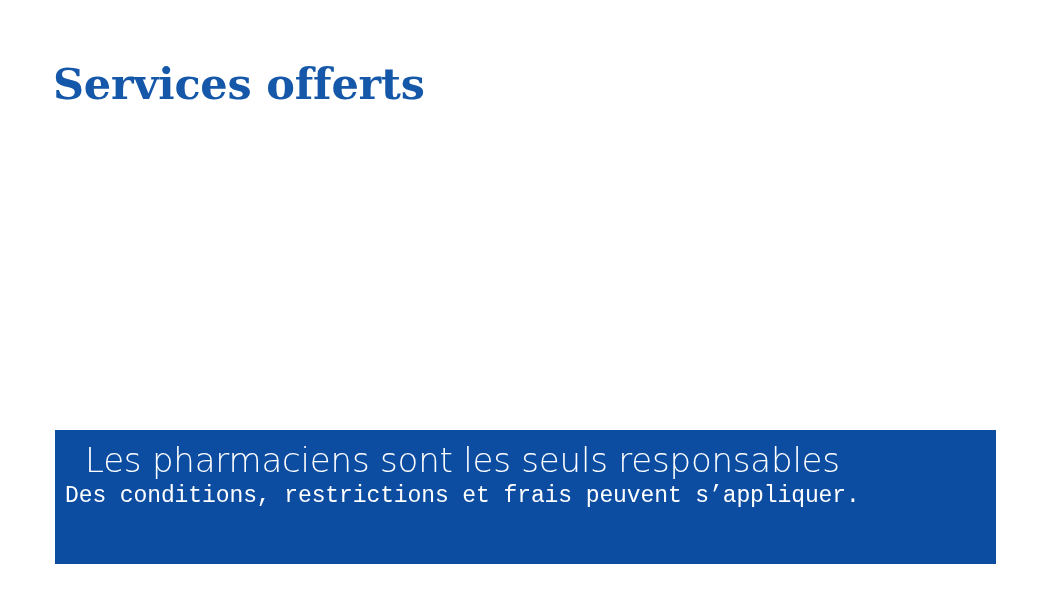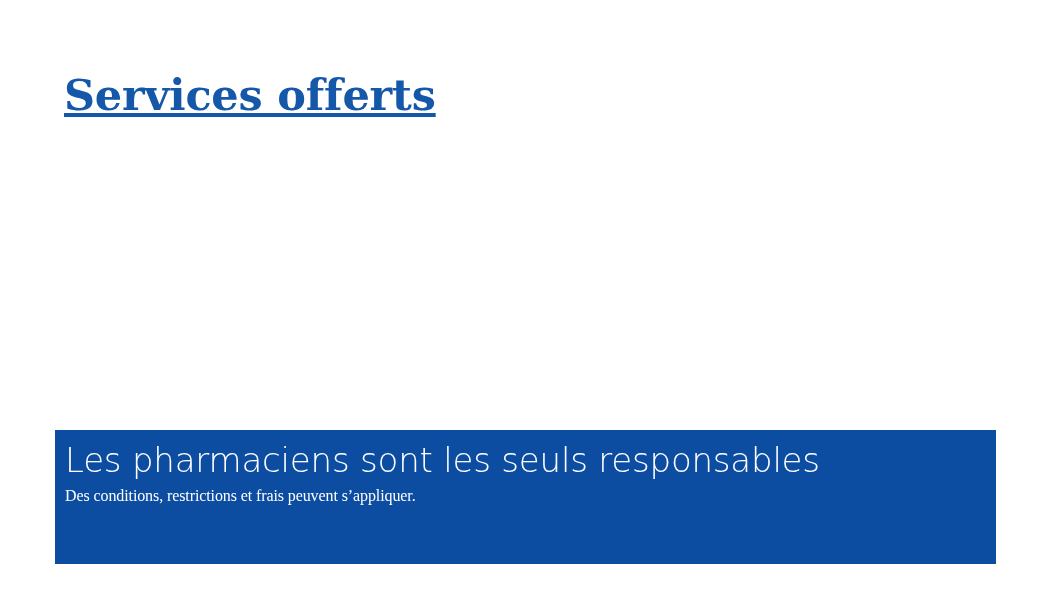--- a/index.html
+++ b/index.html
@@ -22,29 +22,28 @@
     width: 1050px;
     height: 600px;
     background: #ffffff;
   }
 
   
   .slide-title {
     position: absolute;
     left: 52px;
     top: 62px;
-    margin: 12px;
+    margin: 1px;
     font-family: "DejaVu Serif", "Liberation Serif", serif;
     font-weight: bold;
     font-size: 43px;
     line-height: 1.0;
     letter-spacing: -0.2px;
     color: #1557a8;
     white-space: nowrap;
-    text-decoration: underline;
   }
 
   
   .content-area {
     position: absolute;
     left: 55px;
     top: 130px;
     width: 941px;
     height: 290px;
     background: transparent;
@@ -69,27 +68,28 @@
     font-size: 34px;
     line-height: 44px;
     color: #ffffff;
     letter-spacing: -0.2px;
     white-space: nowrap;
     font-stretch: condensed;
   }
 
   .callout-headline .hl-line {
     display: block;
+    margin-left: 20px;
   }
 
   .callout-subline {
     margin: 2px 0 0 0;
-    font-family: Liberation Serif, serif;
+    font-family: Liberation Mono, monospace;
     font-weight: 400;
-    font-size: 16px;
+    font-size: 23px;
     line-height: 24px;
     color: #ffffff;
     letter-spacing: -0.1px;
     white-space: nowrap;
     font-stretch: condensed;
   }
 </style>
 </head>
 <body>
 

